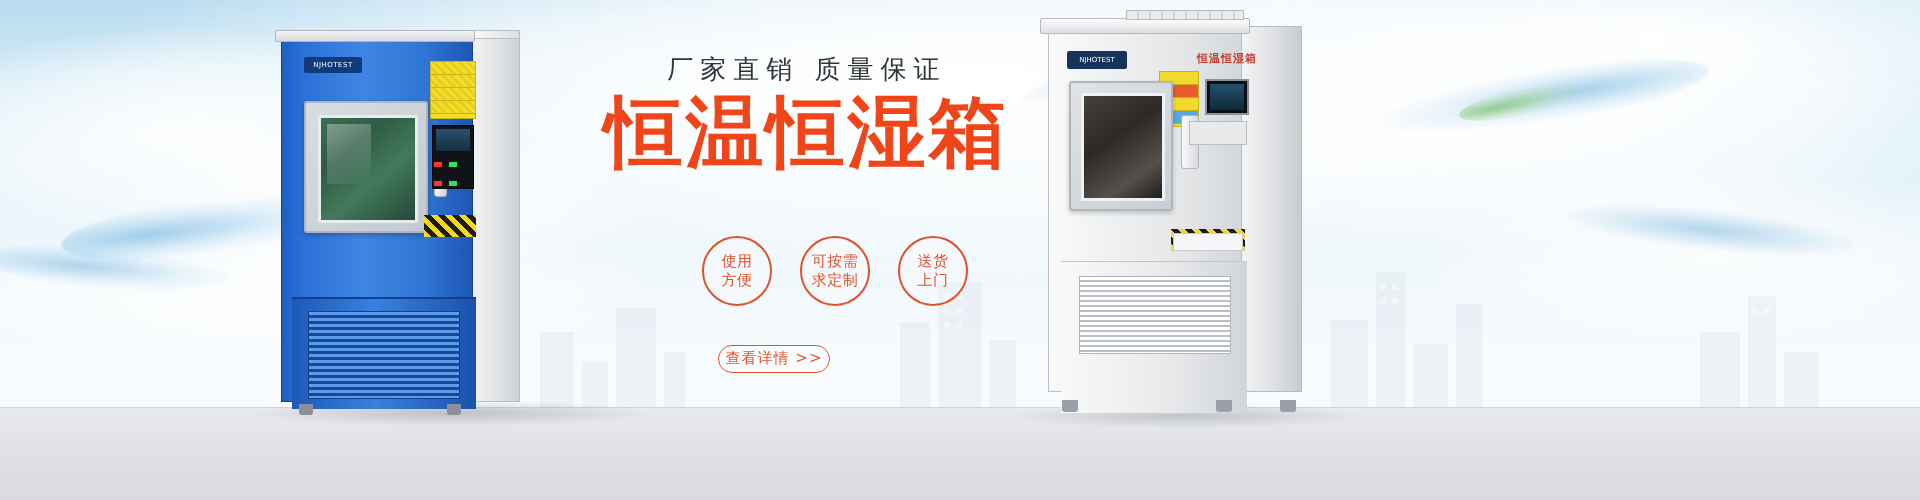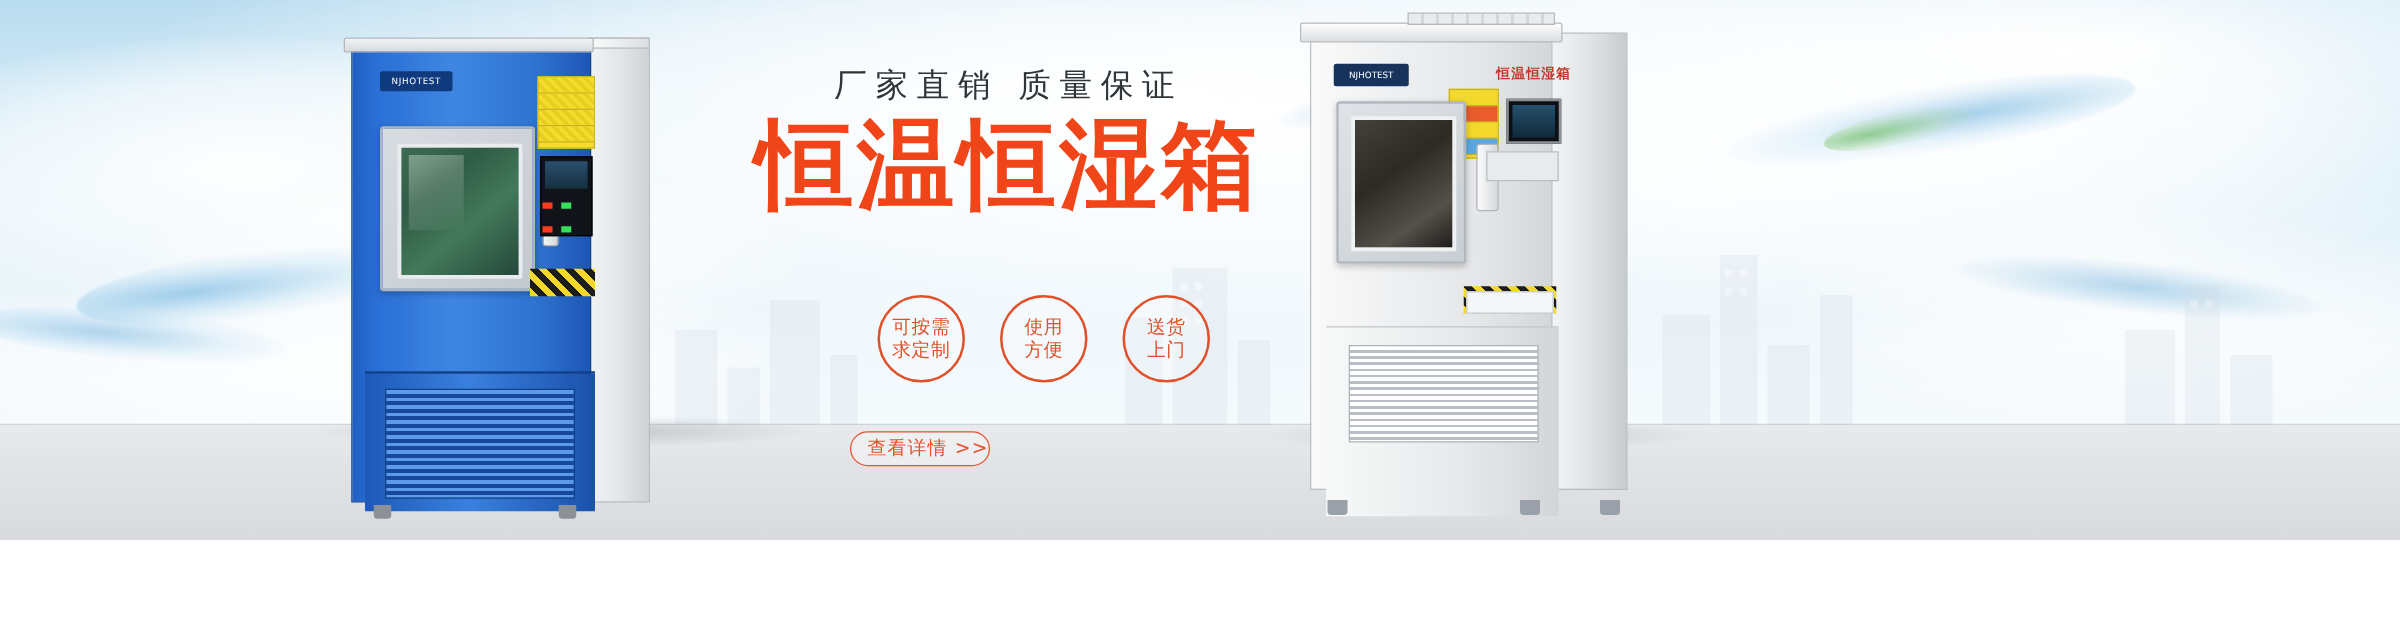--- a/index.html
+++ b/index.html
@@ -4,21 +4,21 @@
 <title>恒温恒湿箱</title>
 <style>
   * { margin:0; padding:0; box-sizing:border-box; }
   html,body { width:1920px; height:500px; overflow:hidden; }
   body {
     font-family:"DejaVu Sans","Liberation Sans",sans-serif;
     background:#ffffff;
   }
   .banner {
     position:relative;
-    width:1920px; height:432px;
+    width:1920px; height:500px;
     overflow:hidden;
     background:#eef4fa;
   }
 
   
   .bg-sky {
     position:absolute; left:0; top:0; width:1920px; height:500px;
     background:
       radial-gradient(ellipse 70% 55% at 52% 18%, #ffffff 0%, rgba(255,255,255,0.75) 38%, rgba(255,255,255,0) 70%),
       radial-gradient(ellipse 46% 42% at 86% 8%, #ffffff 0%, rgba(231,244,252,0.5) 55%, rgba(255,255,255,0) 80%),
@@ -225,24 +225,24 @@
     width:70px; height:70px; border-radius:50%;
     border:2px solid #e0502a;
     color:#e0502a; font-size:15px; line-height:19px;
     display:flex; flex-direction:column; justify-content:center; align-items:center;
     letter-spacing:.5px;
     background:rgba(255,255,255,0.22);
   }
 
   
   .cta {
-    position:absolute; left:680px; top:345px;
+    position:absolute; left:718px; top:345px;
     width:112px; height:28px;
     border:1.5px solid #e8502c; border-radius:14px;
-    color:#e8502c; font-size:15px; line-height:25px; text-align:right;
+    color:#e8502c; font-size:15px; line-height:25px; text-align:center;
     letter-spacing:1px; background:rgba(255,255,255,0.35);
     cursor:pointer; white-space:nowrap;
   }
 </style>
 </head>
 <body>
 
 <div class="banner">
 
   <div class="bg-sky"></div>
@@ -363,26 +363,26 @@
     <div class="mr-foot" style="left:240px"></div>
   </div>
 
   <div class="text-block">
     <div class="tagline">厂家直销  质量保证</div>
     <div class="headline">恒温恒湿箱</div>
   </div>
 
   <div class="circles">
     <div class="circle">
+      <span>使用</span>
+      <span>方便</span>
+    </div>
+    <div class="circle">
       <span>可按需</span>
       <span>求定制</span>
-    </div>
-    <div class="circle">
-      <span>使用</span>
-      <span>方便</span>
     </div>
     <div class="circle">
       <span>送货</span>
       <span>上门</span>
     </div>
   </div>
 
   <div class="cta">查看详情 &gt;&gt;</div>
 
 </div>

